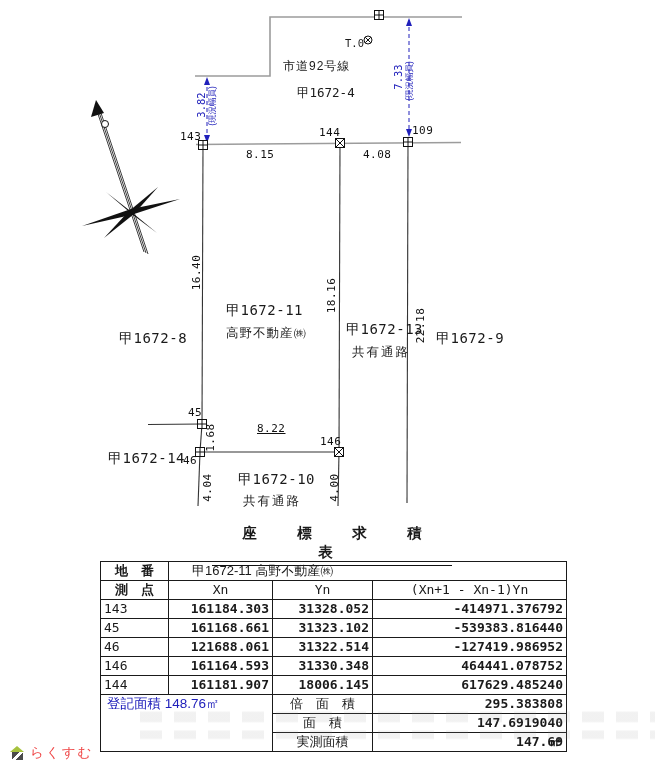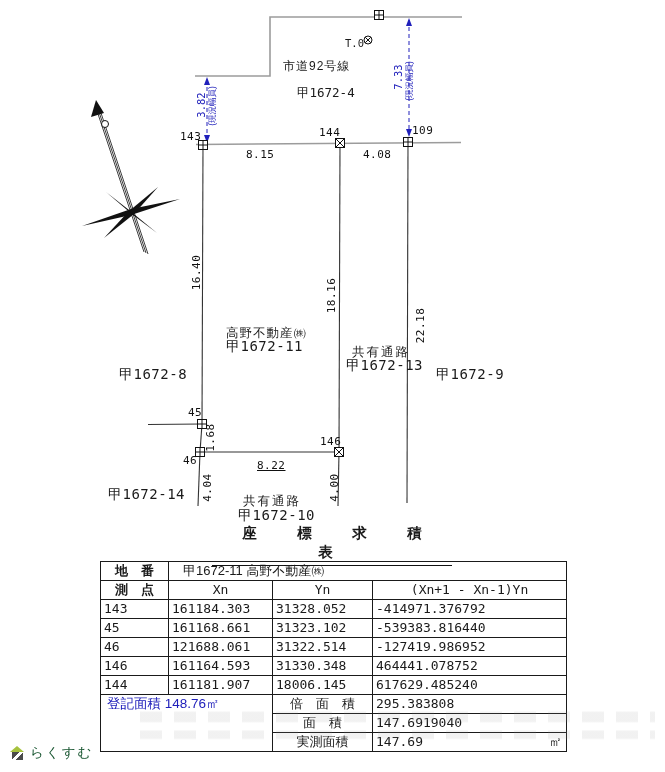--- a/index.html
+++ b/index.html
@@ -6,21 +6,21 @@
   body{
     width:665px;height:772px;position:relative;background:#ffffff;
     font-family:"Liberation Sans","DejaVu Sans",sans-serif;color:#1a1a1a;
     overflow:hidden;
   }
   .abs{position:absolute;white-space:nowrap;}
   .lbl{font-size:11px;letter-spacing:0.5px;color:#111;}
   .mono{font-family:"DejaVu Sans Mono","Liberation Mono",monospace;}
   .vtext{transform:rotate(-90deg);transform-origin:center center;}
   .blue{color:#2020bb;}
-  .parcel{font-size:14px;letter-spacing:0.5px;margin-top:36px;}
+  .parcel{font-size:14px;letter-spacing:0.5px;}
   .parcel-sub{font-size:12.5px;letter-spacing:1px;}
   svg{position:absolute;left:0;top:0;}
 
   
   .sheet-title{
     position:absolute;left:212px;top:524px;width:240px;text-align:center;
     font-size:14.5px;font-weight:bold;letter-spacing:13px;
     border-bottom:1.5px solid #111;padding-bottom:3px;text-indent:13px;
   }
 
@@ -28,21 +28,21 @@
   table.coord{
     position:absolute;left:100px;top:561px;border-collapse:collapse;
     table-layout:fixed;width:466px;font-size:13px;
   }
   table.coord td{
     border:1px solid #1a1a1a;height:18px;padding:0 3px;overflow:hidden;
     line-height:18px;
   }
   td.c{text-align:center;}
   td.l{text-align:left;}
-  td.num{text-align:left;font-family:"DejaVu Sans Mono","Liberation Mono",monospace;font-size:13px;}
+  td.num{text-align:right;font-family:"DejaVu Sans Mono","Liberation Mono",monospace;font-size:13px;font-weight:bold;}
   td.xn{padding-right:16px;}
   td.yn{padding-right:19px;}
   td.prod{padding-right:37px;}
   td.reg{vertical-align:top;line-height:19px;font-size:13.5px;}
   td.unitcell{position:relative;}
   td.unitcell .unit{position:absolute;right:4px;top:0;font-family:"DejaVu Sans Mono","Liberation Mono",monospace;}
 
   
   .watermark{
     position:absolute;left:140px;top:698px;width:515px;height:42px;
@@ -59,21 +59,21 @@
   .logo .house{position:relative;width:15px;height:15px;}
   .logo .roof{
     position:absolute;left:0;top:0;width:0;height:0;
     border-left:7.5px solid transparent;border-right:7.5px solid transparent;
     border-bottom:6px solid #a6c23d;
   }
   .logo .bodyblk{
     position:absolute;left:2px;top:6px;width:11px;height:8px;background:#4b4b4b;
     background-image:linear-gradient(135deg,transparent 42%,#fff 42%,#fff 58%,transparent 58%);
   }
-  .logo .logo-text{font-size:13.5px;letter-spacing:2px;color:#14532d;}
+  .logo .logo-text{font-size:13.5px;letter-spacing:2px;color:#ef4444;}
 </style>
 </head>
 <body>
 
 <svg width="665" height="772" viewBox="0 0 665 772">
 
   <g stroke="#9c9c9c" stroke-width="1.6" fill="none">
     <polyline points="462,17 270,17 270,76 195,76"></polyline>
     <line x1="196" y1="144.5" x2="461" y2="142.5"></line>
   </g>
@@ -175,21 +175,21 @@
 <span class="abs lbl mono" style="left:188px;top:406px;">45</span>
 <span class="abs lbl mono" style="left:183px;top:454px;">46</span>
 <span class="abs lbl mono" style="left:320px;top:435px;">146</span>
 
 <span class="abs lbl mono" style="left:246px;top:148px;">8.15</span>
 <span class="abs lbl mono" style="left:363px;top:148px;">4.08</span>
 <span class="abs lbl mono vtext" style="left:179px;top:266px;">16.40</span>
 <span class="abs lbl mono vtext" style="left:314px;top:289px;">18.16</span>
 <span class="abs lbl mono vtext" style="left:403px;top:319px;">22.18</span>
 <span class="abs lbl mono vtext" style="left:196px;top:431px;">1.68</span>
-<span class="abs lbl mono" style="left:257px;top:459px;text-decoration:underline;">8.22</span>
+<span class="abs lbl mono" style="left:257px;top:422px;text-decoration:underline;">8.22</span>
 <span class="abs lbl mono vtext" style="left:193px;top:481px;">4.04</span>
 <span class="abs lbl mono vtext" style="left:320px;top:481px;">4.00</span>
 
 <span class="abs parcel mono" style="left:226px;top:302px;">甲1672-11</span>
 <span class="abs parcel-sub" style="left:218px;top:325px;margin-left:8px;">高野不動産㈱</span>
 <span class="abs parcel mono" style="left:346px;top:321px;">甲1672-13</span>
 <span class="abs parcel-sub" style="left:352px;top:344px;letter-spacing:2px;">共有通路</span>
 <span class="abs parcel mono" style="left:119px;top:330px;">甲1672-8</span>
 <span class="abs parcel mono" style="left:436px;top:330px;">甲1672-9</span>
 <span class="abs parcel mono" style="left:108px;top:450px;">甲1672-14</span>
@@ -201,21 +201,21 @@
 <table class="coord">
   <colgroup>
       <col style="width:68px">
       <col style="width:104px">
       <col style="width:100px">
       <col style="width:194px">
     </colgroup>
   <tbody>
       <tr>
     <td class="c" style="font-weight:bold;">地　番</td>
-    <td class="l" colspan="3" style="padding-left:14px;">甲1672-11 高野不動産㈱</td>
+    <td class="l" colspan="3" style="padding-left:23px;">甲1672-11 高野不動産㈱</td>
   </tr>
   <tr>
     <td class="c" style="font-weight:bold;">測　点</td>
     <td class="c mono">Xn</td>
     <td class="c mono">Yn</td>
     <td class="c mono">(Xn+1 - Xn-1)Yn</td>
   </tr>
   <tr>
     <td class="l mono">143</td>
     <td class="num xn">161184.303</td>

